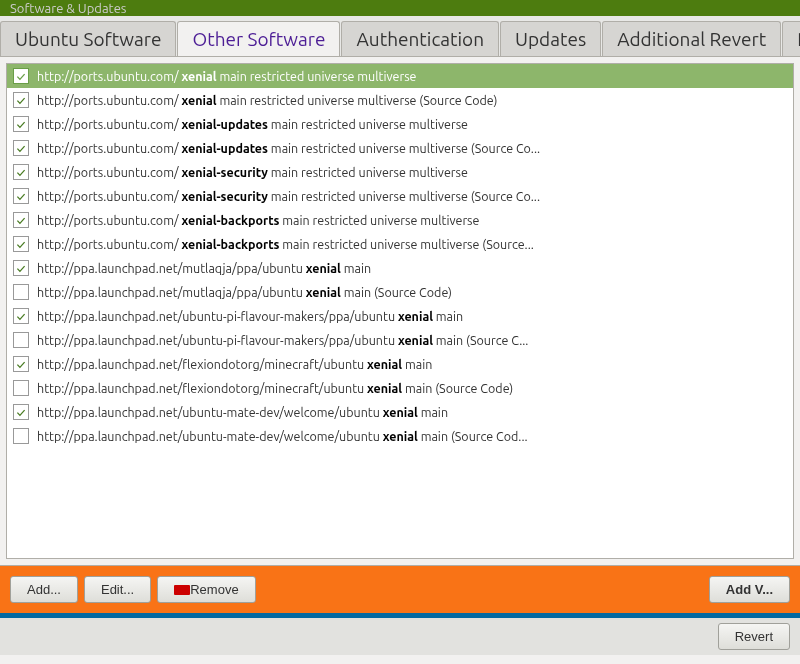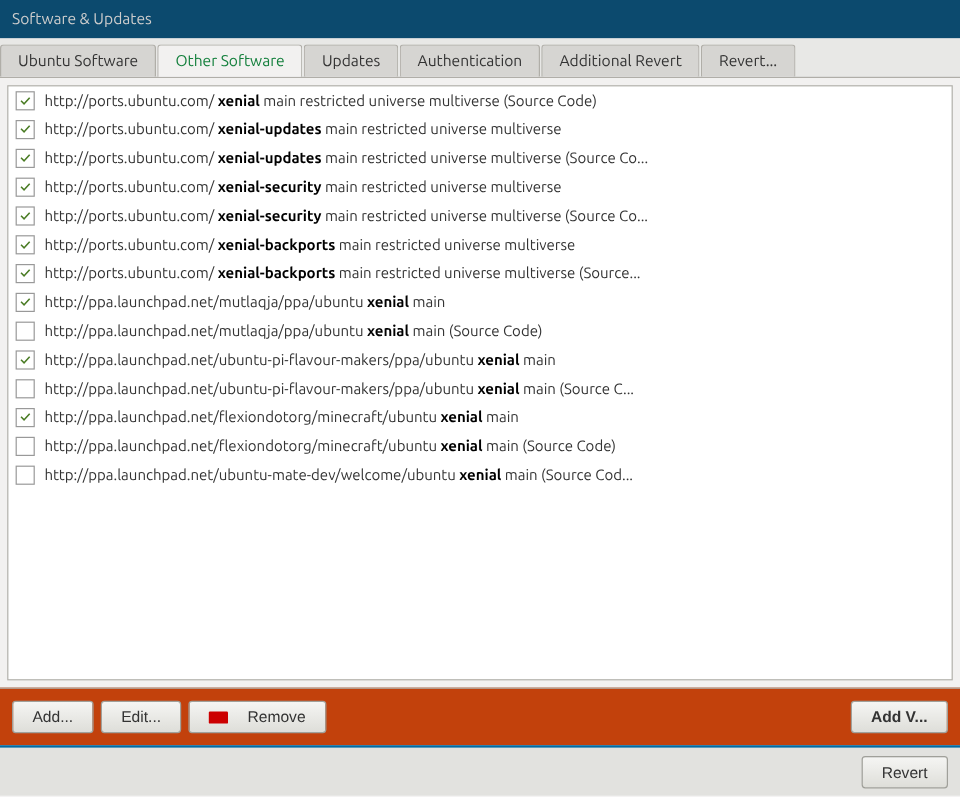--- a/index.html
+++ b/index.html
@@ -7,24 +7,24 @@
       font-family: 'Ubuntu', 'DejaVu Sans', sans-serif;
       font-size: 13px;
       background: #f2f1f0;
       width: 800px;
       height: 664px;
       overflow: hidden;
     }
 
     
     .titlebar {
-      background: #0c4a6e;
+      background: #4d7c0f;
       color: #ccc;
       padding: 0 10px;
-      height: 32px;
+      height: 16px;
       display: flex;
       align-items: center;
       font-size: 13px;
     }
 
     
     .tabbar {
       background: #e8e8e6;
       display: flex;
       align-items: flex-end;
@@ -32,29 +32,29 @@
       padding-top: 4px;
       overflow: hidden;
     }
     .tab {
       padding: 6px 14px;
       border: 1px solid #b0aea8;
       border-bottom: none;
       background: #d6d5d2;
       color: #333;
       cursor: pointer;
-      font-size: 13px;
+      font-size: 19px;
       margin-right: 1px;
       border-radius: 3px 3px 0 0;
       white-space: nowrap;
     }
     .tab.active {
       background: #f2f1f0;
       border-bottom: 1px solid #f2f1f0;
-      color: #15803d;
+      color: #4c1d95;
       font-weight: normal;
       position: relative;
       bottom: -1px;
       z-index: 1;
     }
 
     
     .content {
       background: #f2f1f0;
       padding: 6px;
@@ -125,59 +125,59 @@
       overflow: hidden;
       text-overflow: ellipsis;
     }
     .repo-text b {
       font-weight: bold;
       color: #000;
     }
 
     
     .bottom-bar {
-      background: #c2410c;
+      background: #f97316;
       border-top: 1px solid #b0aea8;
       padding: 8px 10px;
       display: flex;
       align-items: center;
       gap: 6px;
       height: 48px;
     }
 
     .btn {
       padding: 5px 16px;
       border: 1px solid #a0a09a;
       background: linear-gradient(to bottom, #f5f5f3, #deded9);
       border-radius: 3px;
       font-size: 13px;
       cursor: pointer;
       color: #333;
     }
     .btn-remove {
       display: flex;
       align-items: center;
-      gap: 16px;
+      gap: 0;
     }
     .remove-icon {
       width: 16px;
       height: 10px;
       background: #c00;
       border-radius: 1px;
       display: inline-block;
     }
     .btn-right {
       margin-left: auto;
       font-weight: bold;
     }
 
     
     .revert-bar {
       background: #e2e2df;
-      border-top: 2px solid #0369a1;
+      border-top: 5px solid #0369a1;
       padding: 6px 10px;
       display: flex;
       justify-content: flex-end;
       height: 42px;
       align-items: center;
     }
     .btn-revert {
       padding: 5px 16px;
       border: 1px solid #a0a09a;
       background: linear-gradient(to bottom, #f5f5f3, #deded9);
@@ -190,28 +190,32 @@
 </head>
 <body>
 
 <div class="titlebar">
   <span>Software &amp; Updates</span>
 </div>
 
 <div class="tabbar" id="tabbar">
     <div class="tab">Ubuntu Software</div>
     <div class="tab active">Other Software</div>
+    <div class="tab">Authentication</div>
     <div class="tab">Updates</div>
-    <div class="tab">Authentication</div>
     <div class="tab">Additional Revert</div>
     <div class="tab">Revert...</div>
   </div>
 
 <div class="content">
   <div class="repo-list" id="repo-list">
+      <div class="repo-item selected">
+        <div class="checkbox checked"></div>
+        <span class="repo-text">http://ports.ubuntu.com/ <b>xenial</b> main restricted universe multiverse</span>
+      </div>
       <div class="repo-item">
         <div class="checkbox checked"></div>
         <span class="repo-text">http://ports.ubuntu.com/ <b>xenial</b> main restricted universe multiverse (Source Code)</span>
       </div>
       <div class="repo-item">
         <div class="checkbox checked"></div>
         <span class="repo-text">http://ports.ubuntu.com/ <b>xenial-updates</b> main restricted universe multiverse</span>
       </div>
       <div class="repo-item">
         <div class="checkbox checked"></div>
@@ -249,20 +253,24 @@
         <div class="checkbox"></div>
         <span class="repo-text">http://ppa.launchpad.net/ubuntu-pi-flavour-makers/ppa/ubuntu <b>xenial</b> main (Source C...</span>
       </div>
       <div class="repo-item">
         <div class="checkbox checked"></div>
         <span class="repo-text">http://ppa.launchpad.net/flexiondotorg/minecraft/ubuntu <b>xenial</b> main</span>
       </div>
       <div class="repo-item">
         <div class="checkbox"></div>
         <span class="repo-text">http://ppa.launchpad.net/flexiondotorg/minecraft/ubuntu <b>xenial</b> main (Source Code)</span>
+      </div>
+      <div class="repo-item">
+        <div class="checkbox checked"></div>
+        <span class="repo-text">http://ppa.launchpad.net/ubuntu-mate-dev/welcome/ubuntu <b>xenial</b> main</span>
       </div>
       <div class="repo-item">
         <div class="checkbox"></div>
         <span class="repo-text">http://ppa.launchpad.net/ubuntu-mate-dev/welcome/ubuntu <b>xenial</b> main (Source Cod...</span>
       </div>
     </div>
 </div>
 
 <div class="bottom-bar">
   <button class="btn">Add...</button>

